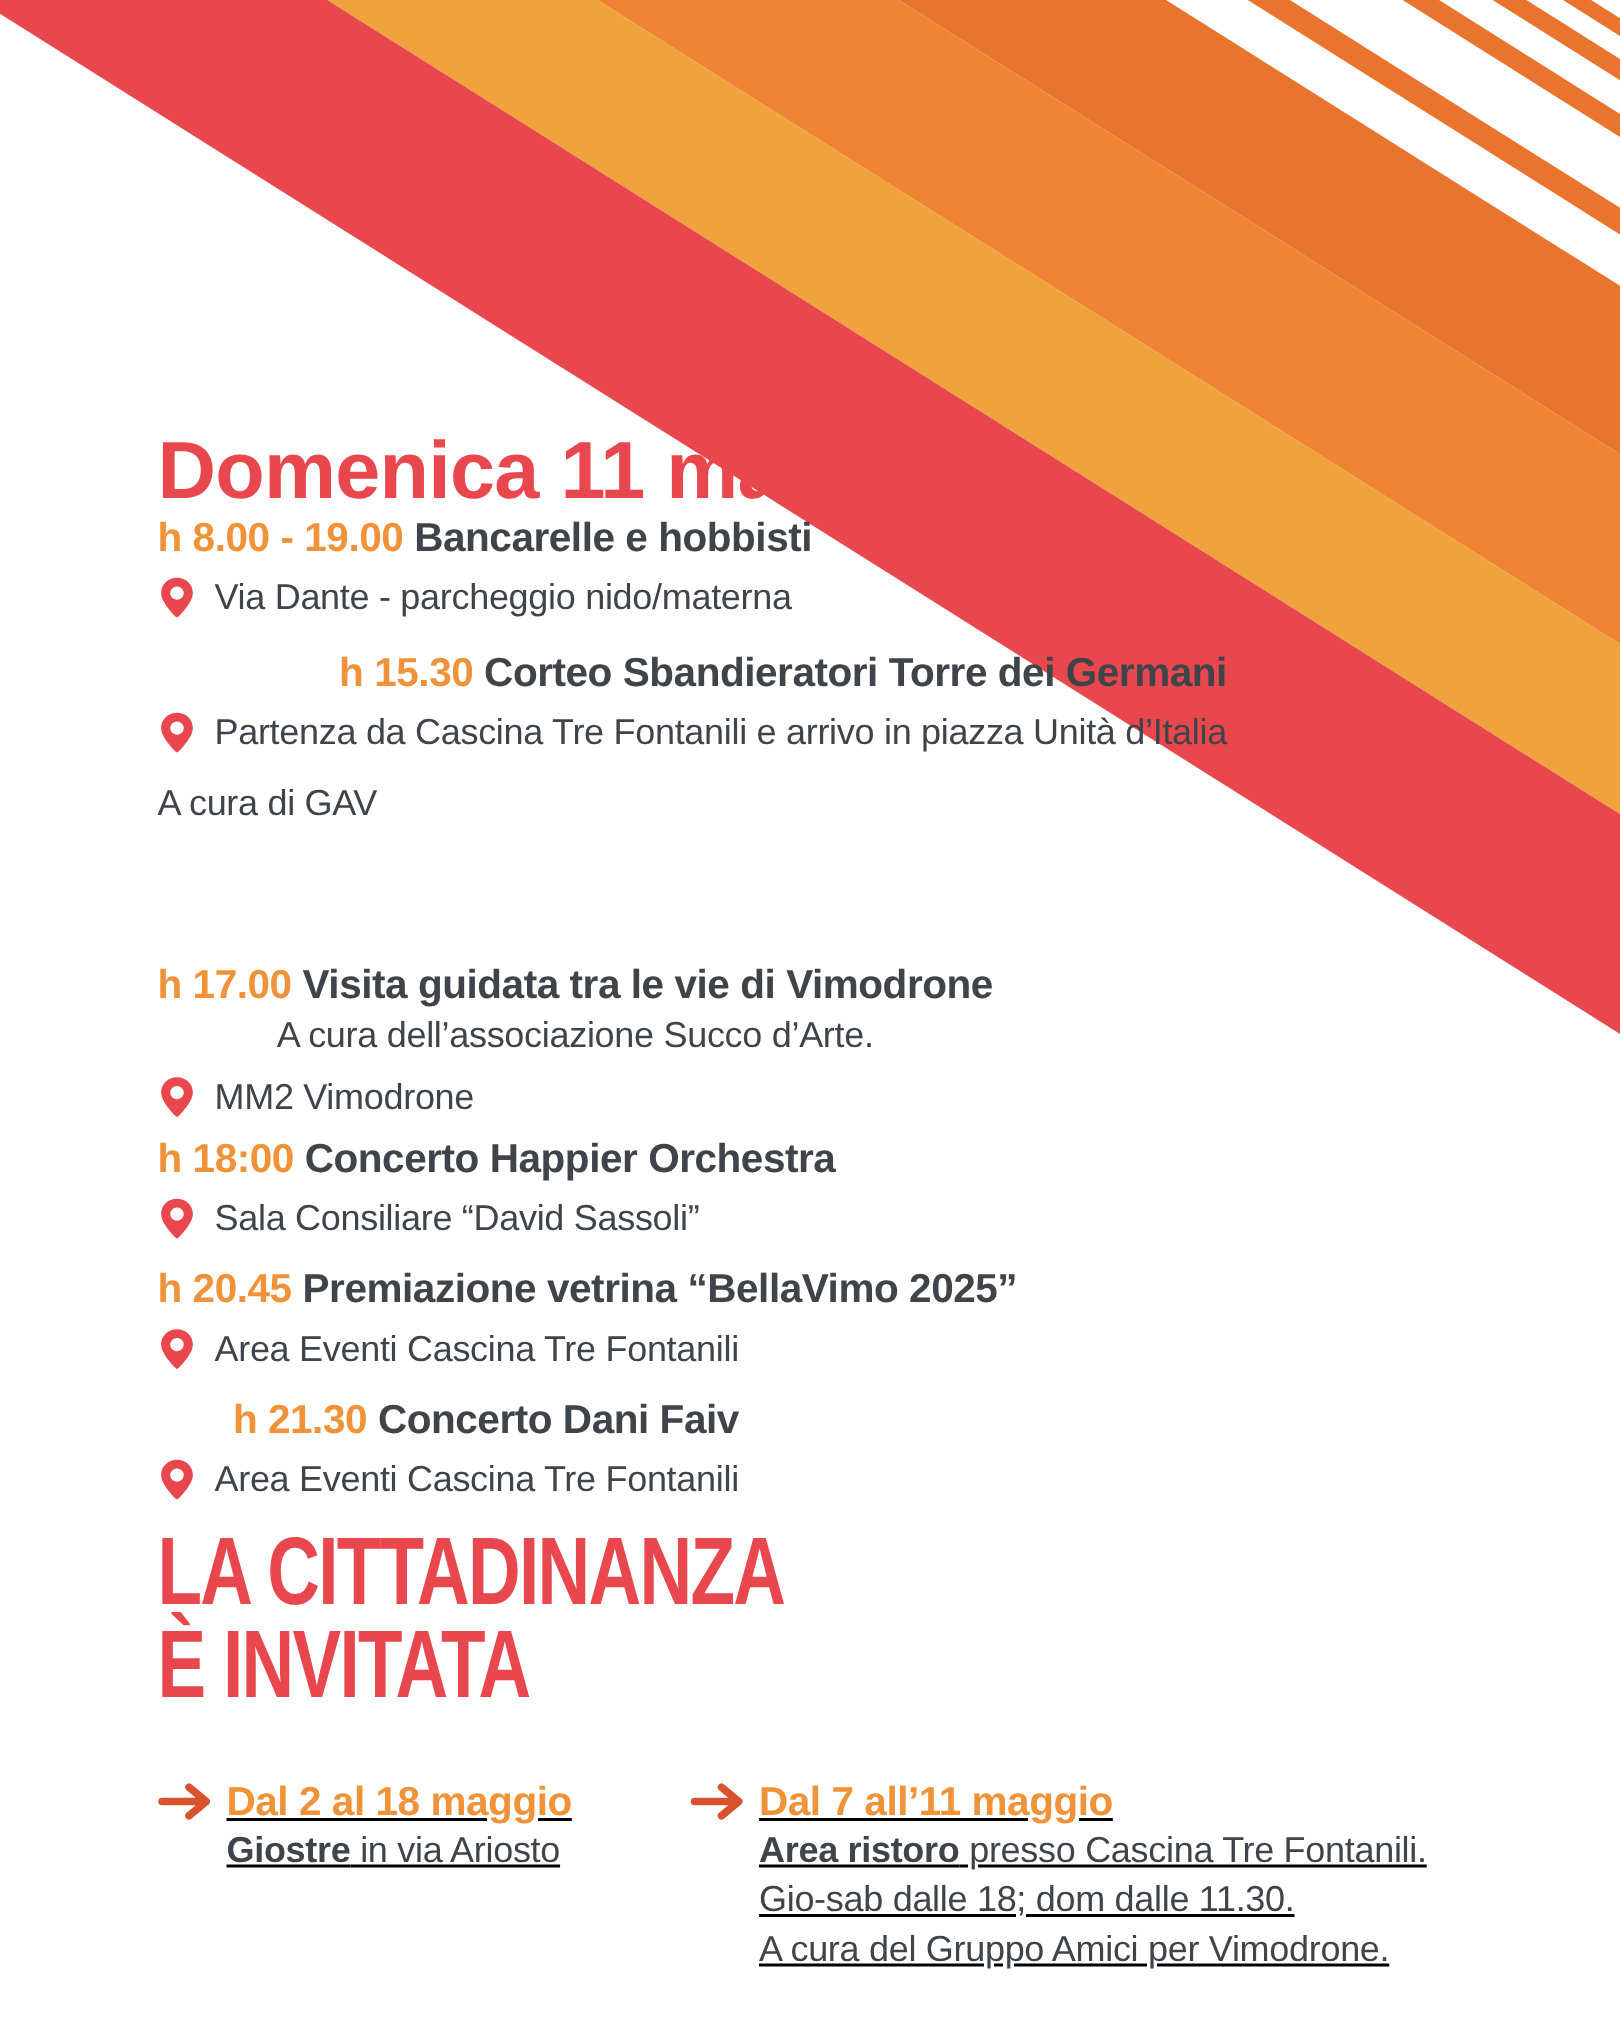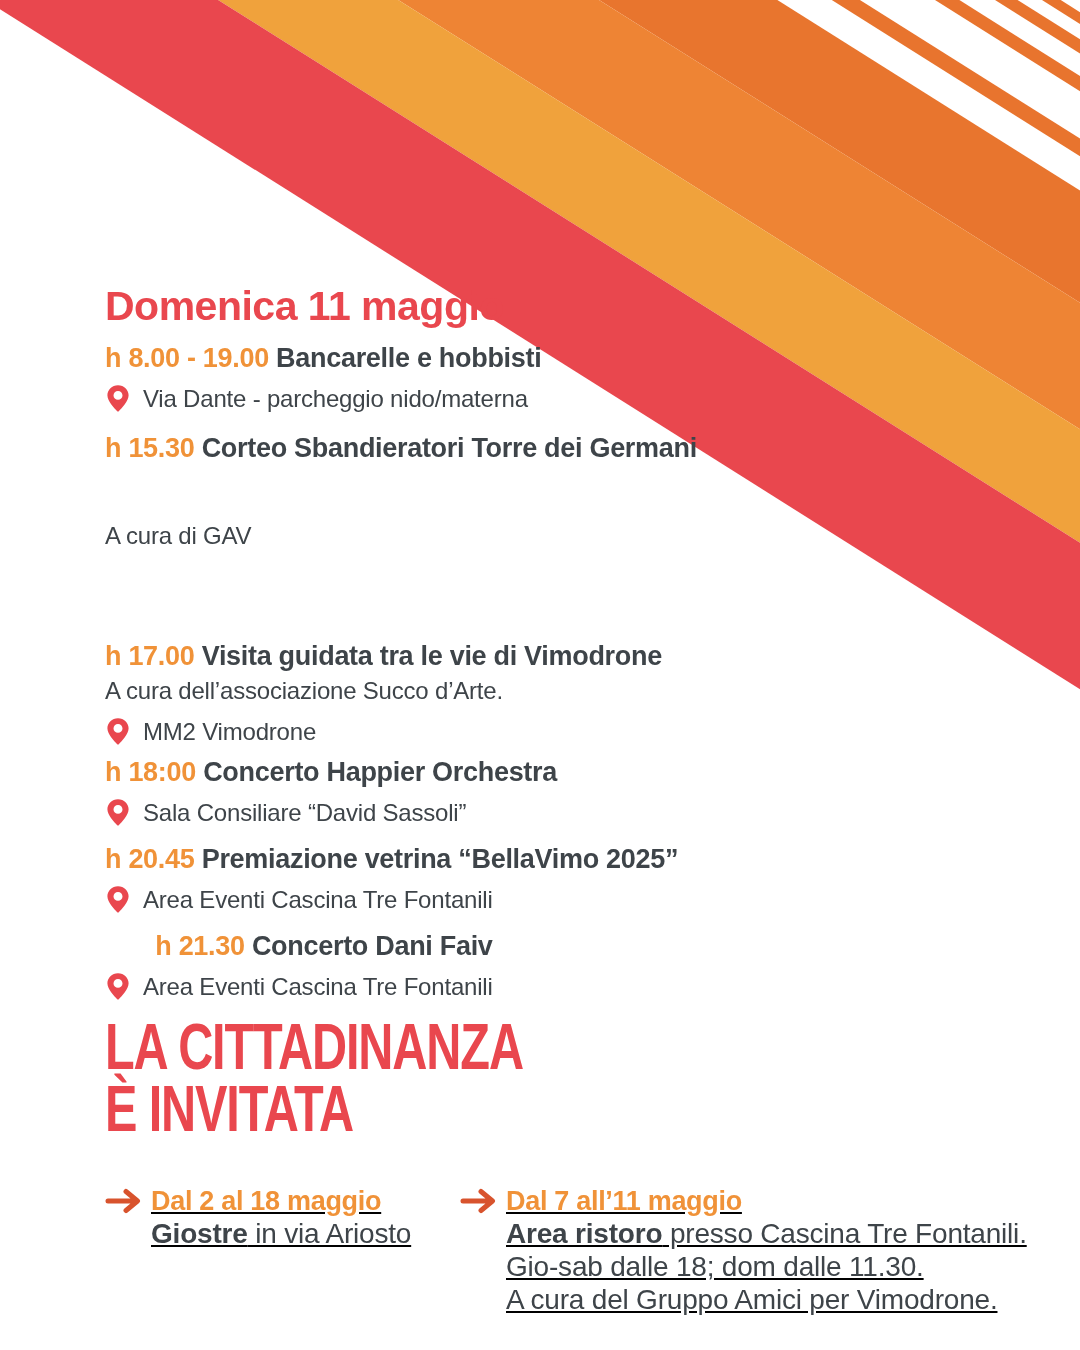--- a/index.html
+++ b/index.html
@@ -40,31 +40,31 @@
     position: absolute;
     left: 105px;
     top: 0;
     width: 940px;
     height: 100%;
   }
 
   .page-title {
     position: absolute;
     left: 0; top: 283px;
-    font-size: 41px;
+    font-size: 54px;
     font-weight: bold;
     letter-spacing: -0.5px;
     color: #E9474E;
     white-space: nowrap;
   }
 
   .event { position: absolute; left: 0; white-space: nowrap; }
   .event-head { font-size: 27px; font-weight: bold; letter-spacing: -0.3px; color: #3E4449; line-height: 36px; text-align: right; }
   .event-time { color: #F09238; }
-  .event-sub  { font-size: 24px; color: #3E4449; line-height: 30px; margin-top: 2px; letter-spacing: -0.2px; }
+  .event-sub  { font-size: 24px; color: #3E4449; line-height: 30px; margin-top: 2px; letter-spacing: -0.2px; text-align: center; }
   .loc-row    { display: flex; align-items: center; margin-top: 7px; text-align: center; }
   .loc-row .pin { flex: 0 0 auto; margin-right: 12px; display: block; }
   .loc-text   { font-size: 24px; color: #3E4449; letter-spacing: -0.2px; }
 
   .e1 { top: 340px; }
   .e2 { top: 430px; }
   .e3 { top: 519px; }
   .e4 { top: 638px; }
   .e5 { top: 754px; }
   .e6 { top: 841px; }
@@ -90,21 +90,21 @@
   .fcol .arrow { position: absolute; left: 0; top: 3px; display: block; }
   .fcol-body { margin-left: 46px; }
   .fcol-heading {
     font-size: 27px;
     font-weight: bold;
     color: #F09238;
     letter-spacing: -0.3px;
     line-height: 32px;
     white-space: nowrap;
   }
-  .fcol-line { font-size: 28px; color: #3E4449; line-height: 33px; letter-spacing: -0.2px; white-space: nowrap; }
+  .fcol-line { font-size: 24px; color: #3E4449; line-height: 33px; letter-spacing: -0.2px; white-space: nowrap; }
   .fcol-line .lead { font-weight: bold; }
 </style>
 </head>
 <body>
 
 <div class="poster">
 
   <div class="stripes">
     <div class="band ts1"></div>
     <div class="band ts2"></div>
@@ -131,20 +131,26 @@
         </svg>
         <span class="loc-text">Via Dante - parcheggio nido/materna</span>
       </div>
     </section>
 
     <section class="event e2">
       <div class="event-head">
         <span class="event-time">h 15.30</span>
         <span class="event-title">Corteo Sbandieratori Torre dei Germani</span>
       </div>
+      <div class="loc-row">
+        <svg class="pin" width="26" height="31" viewBox="0 0 26 31">
+          <path d="M13 2.2 C7 2.2 2.4 6.8 2.4 12.3 C2.4 18.0 9.2 25.2 12.2 28.2 C12.65 28.65 13.35 28.65 13.8 28.2 C16.8 25.2 23.6 18.0 23.6 12.3 C23.6 6.8 19 2.2 13 2.2 Z M13 8.0 C15.5 8.0 17.5 10.0 17.5 12.4 C17.5 14.8 15.5 16.8 13 16.8 C10.5 16.8 8.5 14.8 8.5 12.4 C8.5 10.0 10.5 8.0 13 8.0 Z" fill="#E9474E" fill-rule="evenodd"></path>
+        </svg>
+        <span class="loc-text">Partenza da Cascina Tre Fontanili e arrivo in piazza Unità d’Italia</span>
+      </div>
     </section>
 
     <section class="event e3">
       <div class="event-sub">A cura di GAV</div>
     </section>
 
     <section class="event e4">
       <div class="event-head">
         <span class="event-time">h 17.00</span>
         <span class="event-title">Visita guidata tra le vie di Vimodrone</span>

